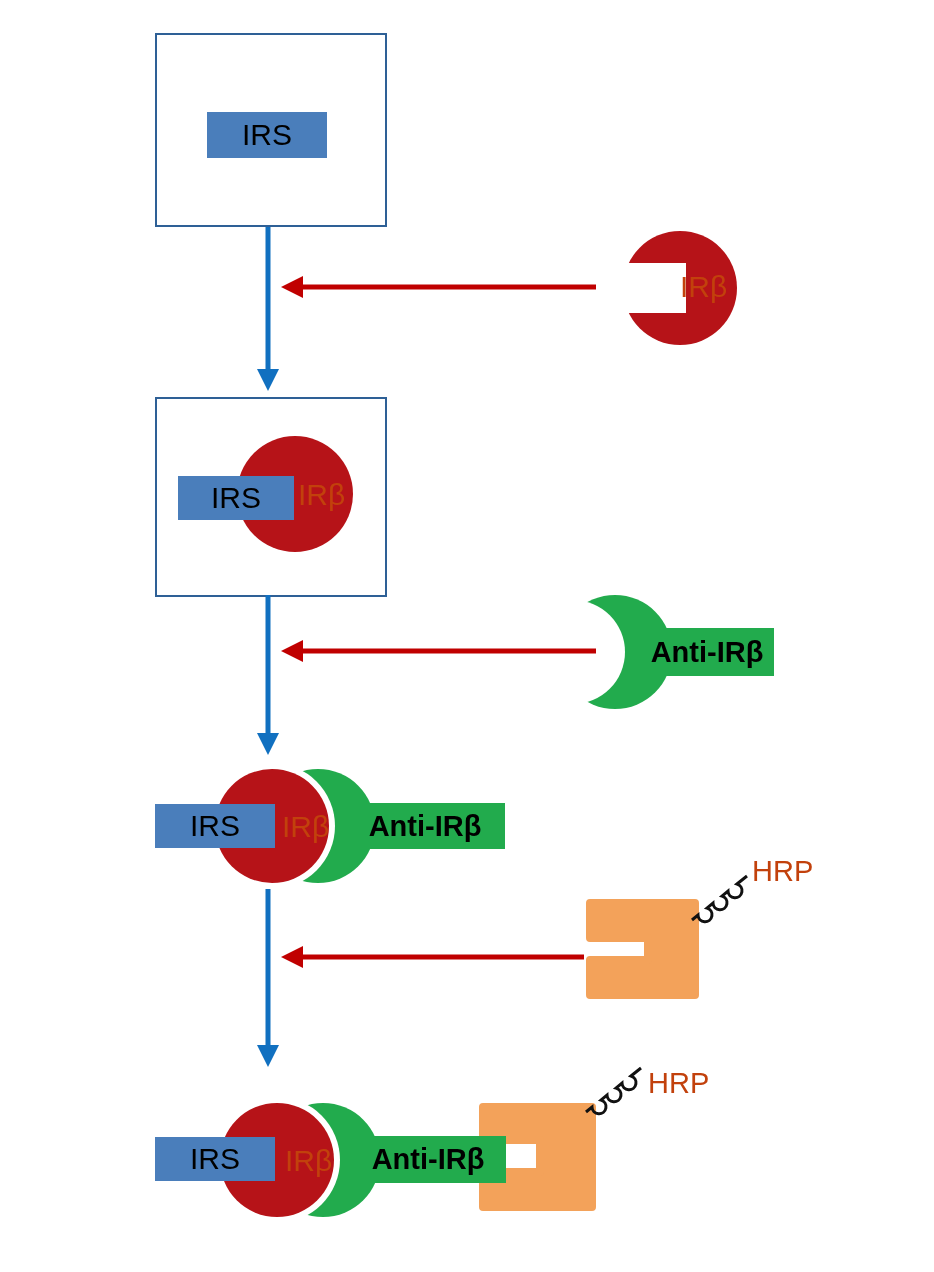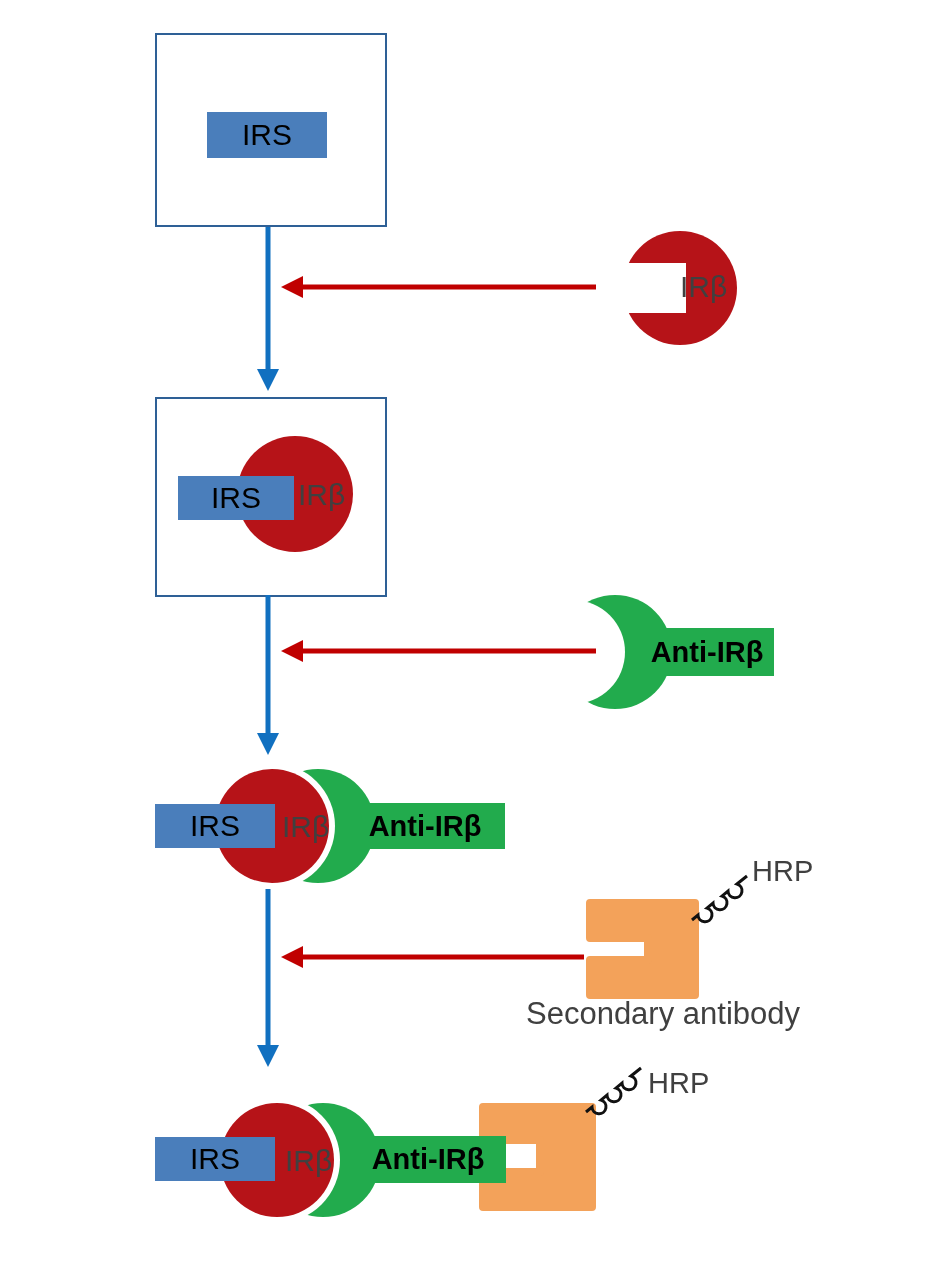--- a/index.html
+++ b/index.html
@@ -15,21 +15,21 @@
     background:transparent;
   }
   .chip {
     position:absolute; z-index:2;
     display:flex; align-items:center; justify-content:center;
     border-radius:0; font-size:30px; color:#000; line-height:1;
   }
   .chip.blue  { background:var(--c-irs-blue,#4a7ebb); }
   .chip.green { background:var(--c-green,#22ab4d); font-size:29px;font-weight:bold; }
   .lbl {
-    position:absolute; z-index:2; font-size:30px; color:#404040;
+    position:absolute; z-index:2; font-size:30px; color:#c2410c;
     white-space:nowrap; line-height:1.1;
   }
   .lbl.center { text-align:center; }
 </style>
 </head>
 <body>
 
 <div class="page">
 
   <svg class="layer" width="934" height="1272" viewBox="0 0 934 1272">
@@ -111,15 +111,14 @@
   <div class="chip green" style="left:345px; top:803px; width:160px; height:46px;">
     <span>Anti-IRβ</span>
   </div>
   <div class="chip green" style="left:350px; top:1136px; width:156px; height:47px;">
     <span>Anti-IRβ</span>
   </div>
 
   <div class="lbl" style="left:752px; top:856px; font-size:29px;">HRP</div>
   <div class="lbl" style="left:648px; top:1068px; font-size:29px;">HRP</div>
 
-  <div class="lbl center" style="left:468px; top:997px; width:390px; font-size:31px;">Secondary antibody</div>
 
 </div>
 
 </body></html>

